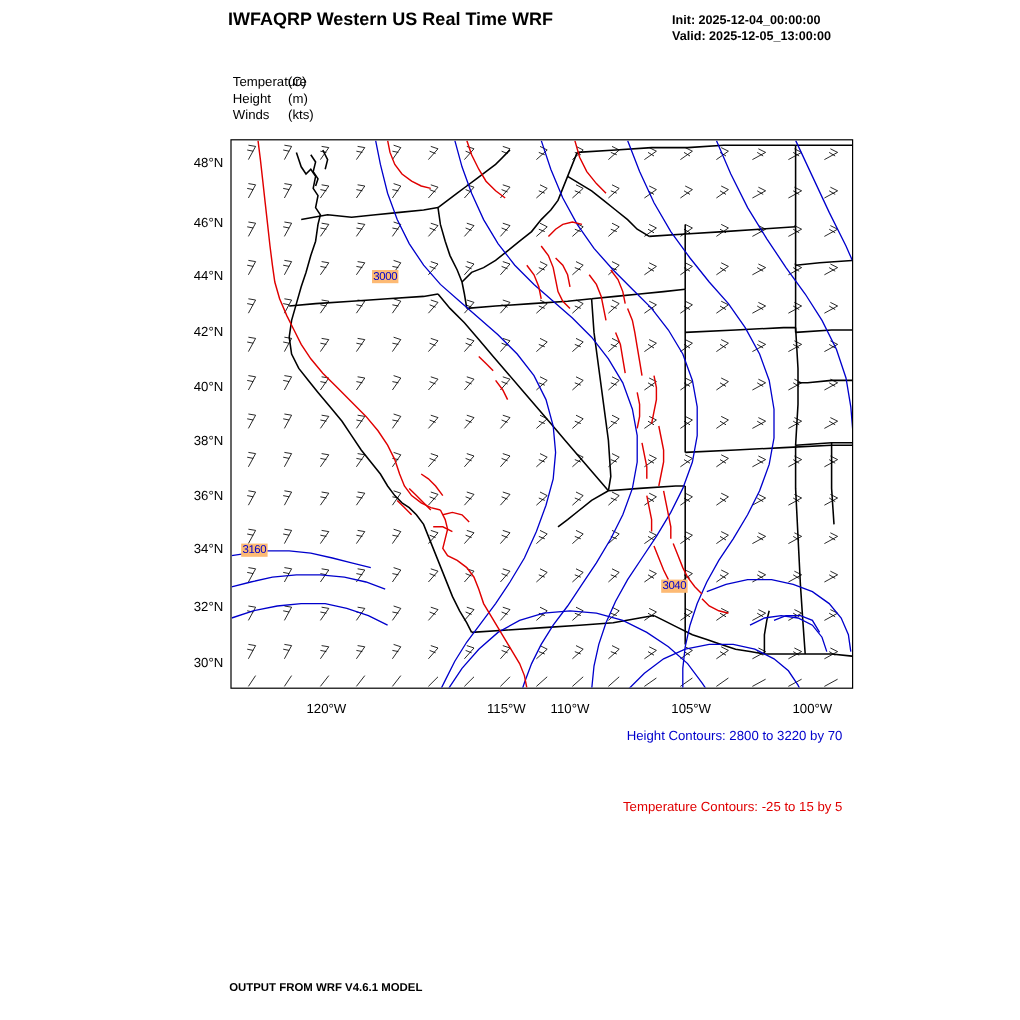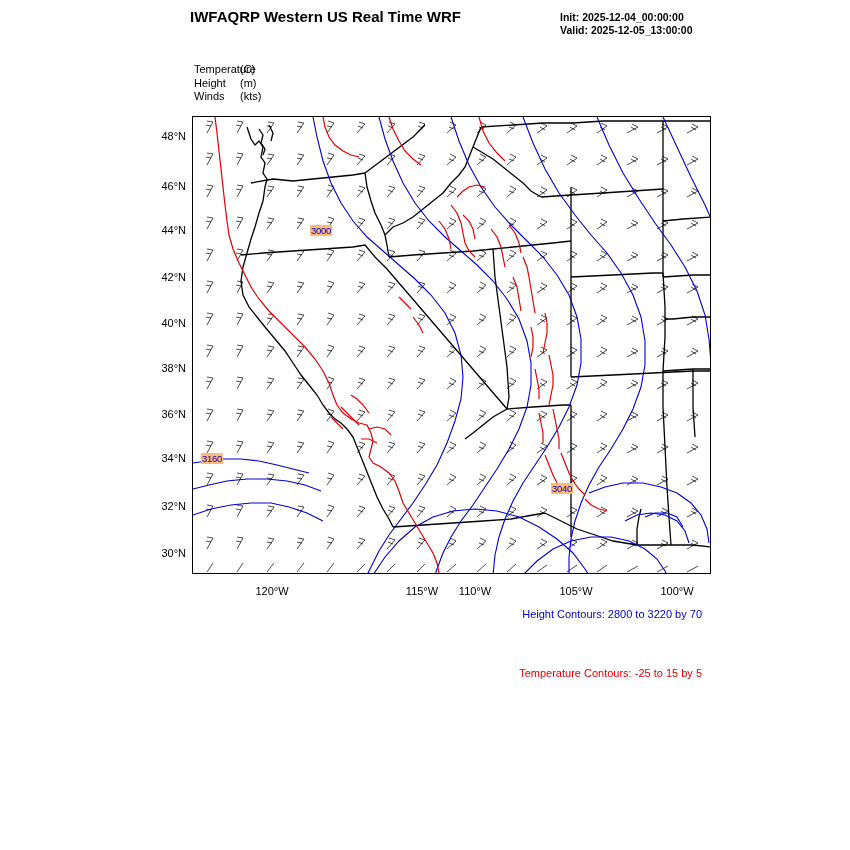--- a/index.html
+++ b/index.html
@@ -530,13 +530,14 @@
 
   <div class="contour-label" style="left:117px; top:108px;">3000</div>
   <div class="contour-label" style="left:8px; top:336px;">3160</div>
   <div class="contour-label" style="left:358px; top:366px;">3040</div>
 </div>
 
 <div class="legend height">Height Contours: 2800 to 3220 by 70</div>
 <div class="legend temp">Temperature Contours: -25 to 15 by 5</div>
 
 <div class="footer">
+  <div>OUTPUT FROM WRF V4.6.1 MODEL</div>
 </div>
 
 </body></html>

